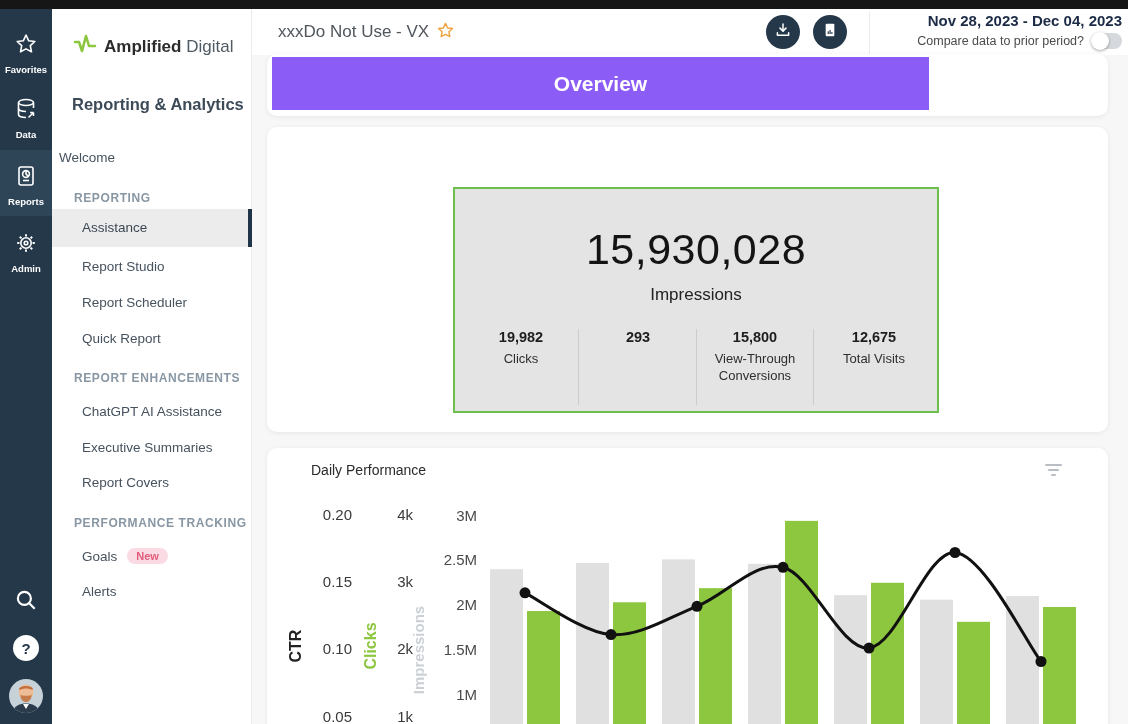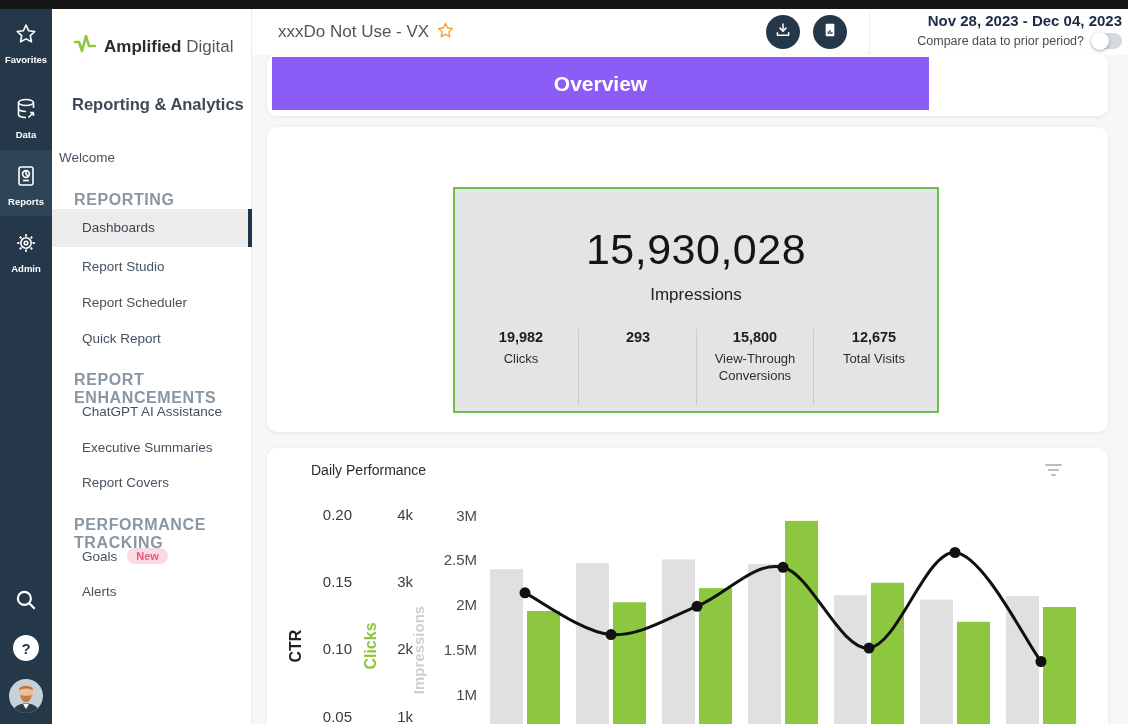--- a/index.html
+++ b/index.html
@@ -18,21 +18,21 @@
 
   
   .sidebar { left:52px; top:9px; width:200px; height:715px; background:#ffffff; border-right:1px solid #ebebeb; }
   .logo-row { position:absolute; left:20px; top:23px; display:flex; align-items:center; gap:6px; }
   .logo-text { font-size:17px; color:#2b2b2b; }
   .logo-text b { font-weight:800; }
   .logo-text span { color:#4f5a63; font-weight:400; }
   .sb-title { position:absolute; left:20px; top:86px; font-size:16.5px; font-weight:600; color:#3d4a57; }
   .sb-link { position:absolute; left:0; width:196px; padding-left:7px; font-size:13.5px; color:#46525e; cursor:pointer; }
   .sb-link.sub { padding-left:30px; }
-  .sb-header { position:absolute; left:0; width:196px; padding-left:22px; font-size:16px; font-weight:bold; letter-spacing:.6px; color:#8897a3; }
+  .sb-header { position:absolute; left:0; width:196px; padding-left:22px; font-size:12px; font-weight:bold; letter-spacing:.6px; color:#8897a3; }
   .sb-active { position:absolute; left:0; top:200px; width:200px; height:38px; background:#ececec; border-right:4px solid #203648; }
   .sb-active .txt { position:absolute; left:30px; top:11px; font-size:13.5px; color:#3c4854; }
   .badge-new { display:inline-block; margin-left:10px; padding:2px 9px; background:#fadbe3; color:#e05c7a; font-size:11px; font-weight:bold; border-radius:9px; vertical-align:1px; }
 
   
   .topbar { left:252px; top:9px; width:876px; height:46px; background:#ffffff; }
   .page-title { position:absolute; left:26px; top:13px; font-size:17px; color:#50565c; }
   .fav-star { position:absolute; left:184px; top:12px; }
   .circle-btn { position:absolute; top:6px; width:34px; height:34px; border-radius:50%; background:#24384a; display:flex; align-items:center; justify-content:center; cursor:pointer; }
   .tb-divider { position:absolute; left:617px; top:3px; width:1px; height:42px; background:#ececec; }
@@ -66,21 +66,21 @@
   .chart-svg { position:absolute; left:0; top:0; }
 </style>
 </head>
 <body>
 
 <div class="abs top-strip"></div>
 
 <div class="abs rail">
   <div class="rail-active" style="top:141px;height:66px;"></div>
 
-  <div class="rail-item" style="top:13px;">
+  <div class="rail-item" style="top:23px;">
     <span>
       <svg width="24" height="24" viewBox="0 0 24 24">
           <path d="M12 3l2.7 5.8 6.1.7-4.5 4.2 1.2 6.1L12 16.9l-5.5 2.9 1.2-6.1-4.5-4.2 6.1-.7z" fill="none" stroke="#fff" stroke-width="1.6" stroke-linejoin="round"></path>
         </svg>
     </span>
     <span class="lbl">Favorites</span>
   </div>
 
   <div class="rail-item" style="top:88px;">
     <span>
@@ -164,21 +164,21 @@
     </span>
     <span class="logo-text"><b>Amplified</b> <span>Digital</span></span>
   </div>
 
   <div class="sb-title">Reporting &amp; Analytics</div>
 
   <div class="sb-link" style="top:141px;">Welcome</div>
   <div class="sb-header" style="top:182px;">REPORTING</div>
 
   <div class="sb-active">
-    <span class="txt">Dashboards</span>
+    <span class="txt">Assistance</span>
   </div>
 
   <div class="sb-link sub" style="top:250px;">Report Studio</div>
   <div class="sb-link sub" style="top:286px;">Report Scheduler</div>
   <div class="sb-link sub" style="top:322px;">Quick Report</div>
 
   <div class="sb-header" style="top:362px;">REPORT ENHANCEMENTS</div>
   <div class="sb-link sub" style="top:395px;">ChatGPT AI Assistance</div>
   <div class="sb-link sub" style="top:431px;">Executive Summaries</div>
   <div class="sb-link sub" style="top:466px;">Report Covers</div>

